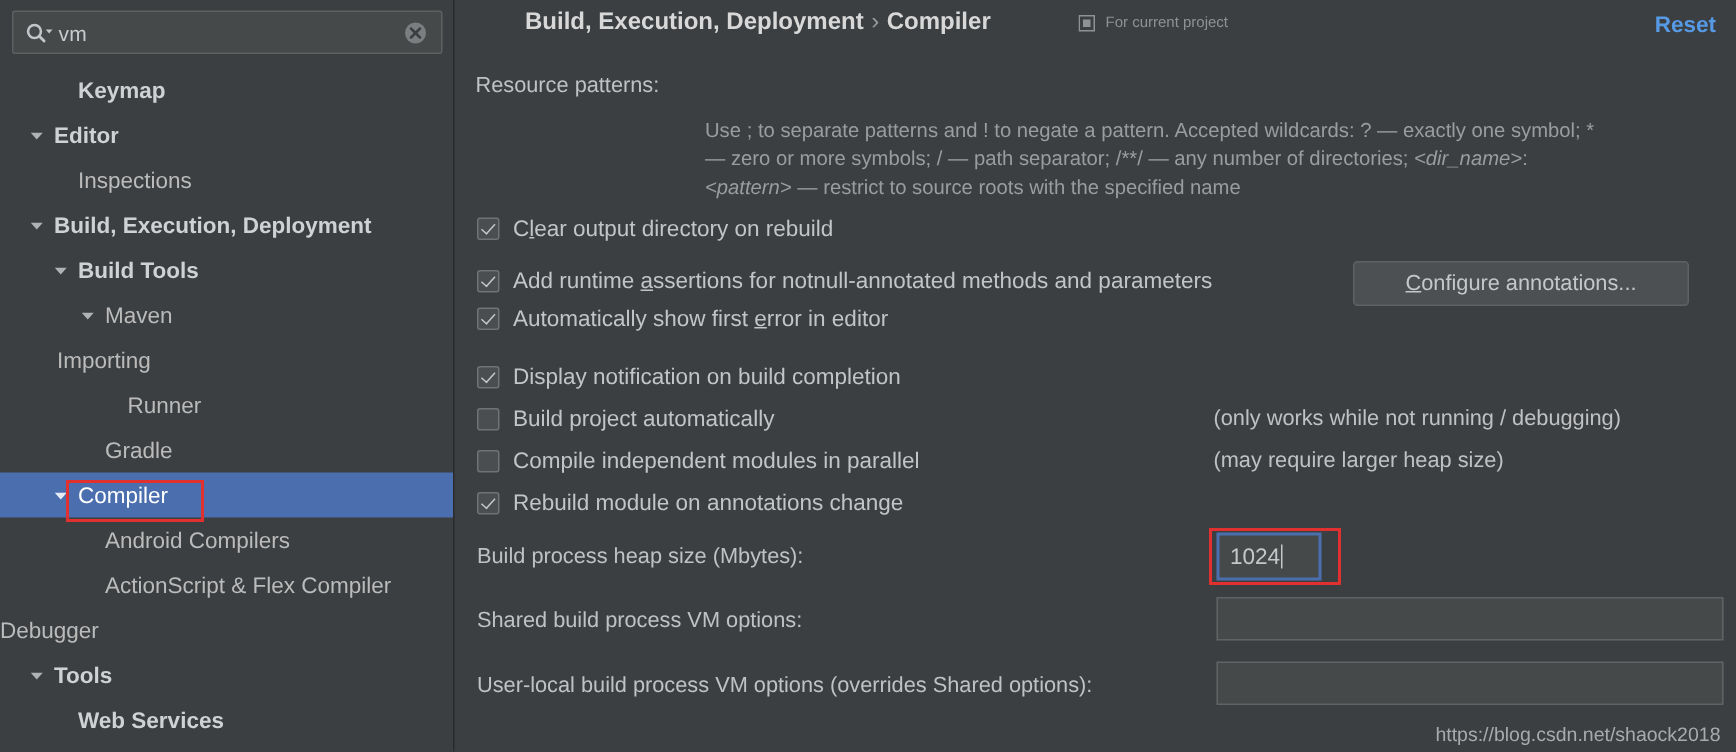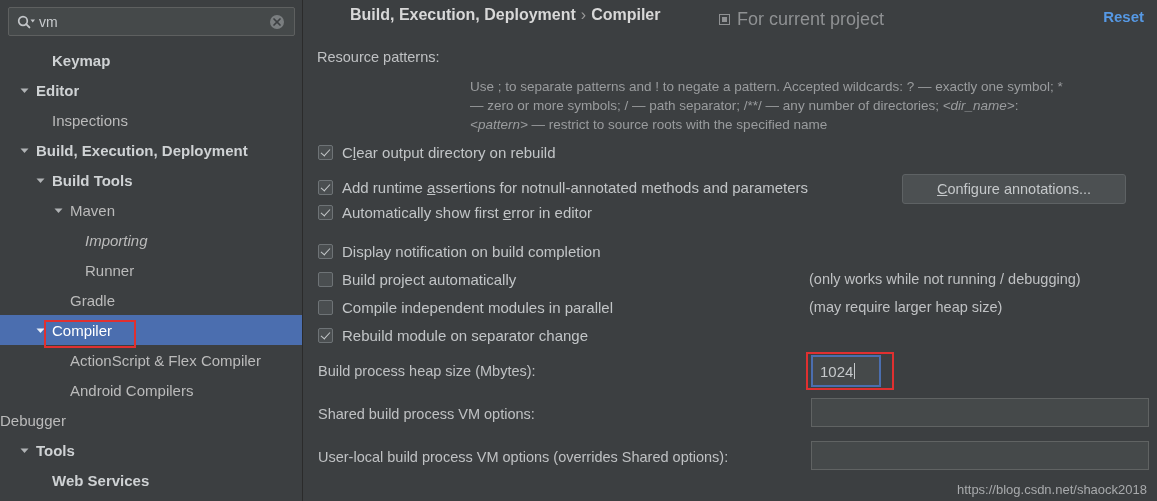--- a/index.html
+++ b/index.html
@@ -121,21 +121,21 @@
     margin-left: 32px;
   }
   .bc-sep {
     color: #9a9a9a;
     font-weight: normal;
     padding: 0 5px;
   }
   .for-project {
     position: absolute;
     left: 415px; top: 9px;
-    font-size: 18px;
+    font-size: 10px;
     color: #8f9193;
     display: flex;
     align-items: center;
     white-space: nowrap;
   }
   .for-project .ic { margin-right: 5px; display:flex; }
   .reset-link {
     position: absolute;
     right: 13px; top: 8px;
     font-size: 15px;
@@ -354,21 +354,21 @@
           </span>
           <span class="tree-label" style="margin-left: 70px;">Maven</span>
           <span class="copy-icon"><svg width="13" height="13" viewBox="0 0 13 13">
               <rect x="3.5" y="0.5" width="9" height="9" fill="none" stroke="#9a9d9f" stroke-width="1"></rect>
               <rect x="0.5" y="3.5" width="8" height="9" fill="#4c5052" stroke="#9a9d9f" stroke-width="1"></rect>
               <rect x="2.5" y="5.5" width="4" height="1" fill="#9a9d9f"></rect>
               <rect x="2.5" y="7.5" width="4" height="1" fill="#9a9d9f"></rect>
             </svg></span>
         </div>
         <div class="tree-row">
-          <span class="tree-label" style="margin-left: 85px; font-style: italic;">Importing</span>
+          <span class="tree-label" style="margin-left: 38px;">Importing</span>
           <span class="copy-icon"><svg width="13" height="13" viewBox="0 0 13 13">
               <rect x="3.5" y="0.5" width="9" height="9" fill="none" stroke="#9a9d9f" stroke-width="1"></rect>
               <rect x="0.5" y="3.5" width="8" height="9" fill="#4c5052" stroke="#9a9d9f" stroke-width="1"></rect>
               <rect x="2.5" y="5.5" width="4" height="1" fill="#9a9d9f"></rect>
               <rect x="2.5" y="7.5" width="4" height="1" fill="#9a9d9f"></rect>
             </svg></span>
         </div>
         <div class="tree-row">
           <span class="tree-label" style="margin-left: 85px;">Runner</span>
           <span class="copy-icon"><svg width="13" height="13" viewBox="0 0 13 13">
@@ -395,30 +395,30 @@
           </span>
           <span class="tree-label" style="margin-left: 52px;">Compiler</span>
           <span class="copy-icon"><svg width="13" height="13" viewBox="0 0 13 13">
               <rect x="3.5" y="0.5" width="9" height="9" fill="none" stroke="#9a9d9f" stroke-width="1"></rect>
               <rect x="0.5" y="3.5" width="8" height="9" fill="#4c5052" stroke="#9a9d9f" stroke-width="1"></rect>
               <rect x="2.5" y="5.5" width="4" height="1" fill="#9a9d9f"></rect>
               <rect x="2.5" y="7.5" width="4" height="1" fill="#9a9d9f"></rect>
             </svg></span>
         </div>
         <div class="tree-row">
+          <span class="tree-label" style="margin-left: 70px;">Android Compilers</span>
+          <span class="copy-icon"><svg width="13" height="13" viewBox="0 0 13 13">
+              <rect x="3.5" y="0.5" width="9" height="9" fill="none" stroke="#9a9d9f" stroke-width="1"></rect>
+              <rect x="0.5" y="3.5" width="8" height="9" fill="#4c5052" stroke="#9a9d9f" stroke-width="1"></rect>
+              <rect x="2.5" y="5.5" width="4" height="1" fill="#9a9d9f"></rect>
+              <rect x="2.5" y="7.5" width="4" height="1" fill="#9a9d9f"></rect>
+            </svg></span>
+        </div>
+        <div class="tree-row">
           <span class="tree-label" style="margin-left: 70px;">ActionScript &amp; Flex Compiler</span>
-          <span class="copy-icon"><svg width="13" height="13" viewBox="0 0 13 13">
-              <rect x="3.5" y="0.5" width="9" height="9" fill="none" stroke="#9a9d9f" stroke-width="1"></rect>
-              <rect x="0.5" y="3.5" width="8" height="9" fill="#4c5052" stroke="#9a9d9f" stroke-width="1"></rect>
-              <rect x="2.5" y="5.5" width="4" height="1" fill="#9a9d9f"></rect>
-              <rect x="2.5" y="7.5" width="4" height="1" fill="#9a9d9f"></rect>
-            </svg></span>
-        </div>
-        <div class="tree-row">
-          <span class="tree-label" style="margin-left: 70px;">Android Compilers</span>
           <span class="copy-icon"><svg width="13" height="13" viewBox="0 0 13 13">
               <rect x="3.5" y="0.5" width="9" height="9" fill="none" stroke="#9a9d9f" stroke-width="1"></rect>
               <rect x="0.5" y="3.5" width="8" height="9" fill="#4c5052" stroke="#9a9d9f" stroke-width="1"></rect>
               <rect x="2.5" y="5.5" width="4" height="1" fill="#9a9d9f"></rect>
               <rect x="2.5" y="7.5" width="4" height="1" fill="#9a9d9f"></rect>
             </svg></span>
         </div>
         <div class="tree-row">
           <span class="tree-label" style="">Debugger</span>
         </div>
@@ -484,21 +484,21 @@
         <div class="cb-row" style="top: 271px;">
           <span class="cbox"></span>
           <span class="cb-label"><span>Build project automatically</span><span class="mn"></span><span></span></span>
         </div>
         <div class="cb-row" style="top: 299px;">
           <span class="cbox"></span>
           <span class="cb-label"><span>Compile independent modules in parallel</span><span class="mn"></span><span></span></span>
         </div>
         <div class="cb-row" style="top: 327px;">
           <span class="cbox checked"></span>
-          <span class="cb-label"><span>Rebuild module on separator change</span><span class="mn"></span><span></span></span>
+          <span class="cb-label"><span>Rebuild module on annotations change</span><span class="mn"></span><span></span></span>
         </div>
       </div>
     <div id="side-note-list">
         <div class="side-note" style="left: 505px; top: 271px;">(only works while not running / debugging)</div>
         <div class="side-note" style="left: 505px; top: 299px;">(may require larger heap size)</div>
       </div>
 
     <div class="btn" style="left:598px; top:174px; width:224px; height:30px;">
       <span><span class="mn">C</span><span>onfigure annotations...</span></span>
     </div>

